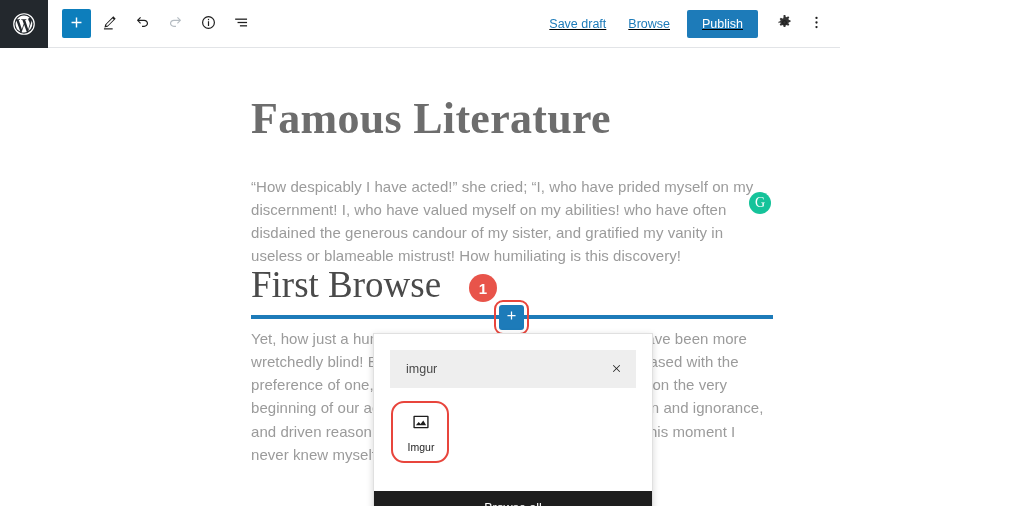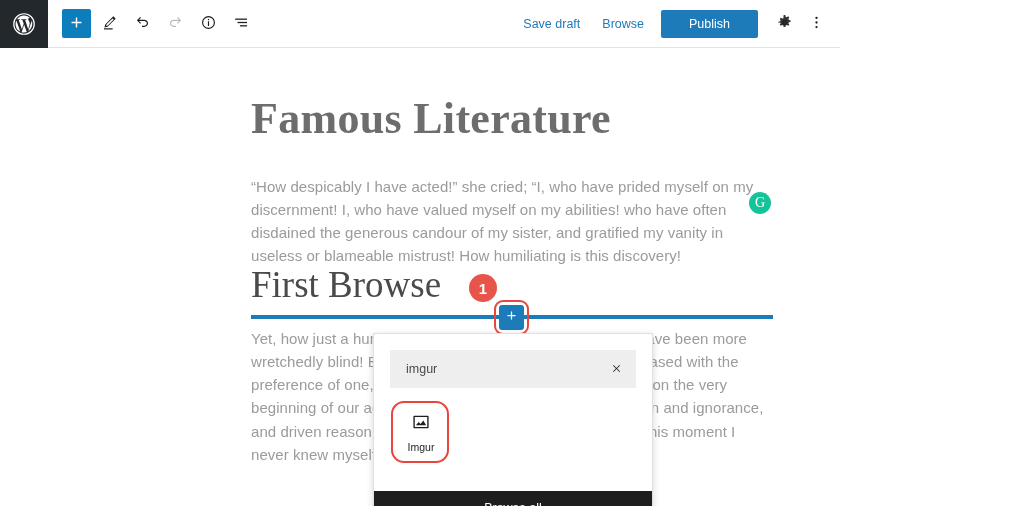--- a/index.html
+++ b/index.html
@@ -20,20 +20,21 @@
   .topbar {
     position: absolute;
     top: 0; left: 0;
     width: 840px;
     height: 48px;
     background: #ffffff;
     border-bottom: 1px solid #e2e4e7;
     box-sizing: border-box;
     display: flex;
     align-items: center;
+    text-decoration: underline;
   }
   .wp-logo-btn {
     width: 48px;
     height: 48px;
     background: #23282d;
     display: flex;
     align-items: center;
     justify-content: center;
     flex: 0 0 auto;
   }
@@ -84,21 +85,21 @@
     padding: 6px 11px;
     cursor: pointer;
     white-space: nowrap;
   }
   .publish-btn {
     background: #1d7bb9;
     color: #ffffff;
     border: none;
     font-size: 12.5px;
     font-family: "Liberation Sans", sans-serif;
-    padding: 7px 28px;
+    padding: 7px 15px;
     border-radius: 2px;
     cursor: pointer;
     margin-left: 6px;
     margin-right: 10px;
   }
   .icon-btn {
     width: 32px;
     height: 32px;
     display: flex;
     align-items: center;

